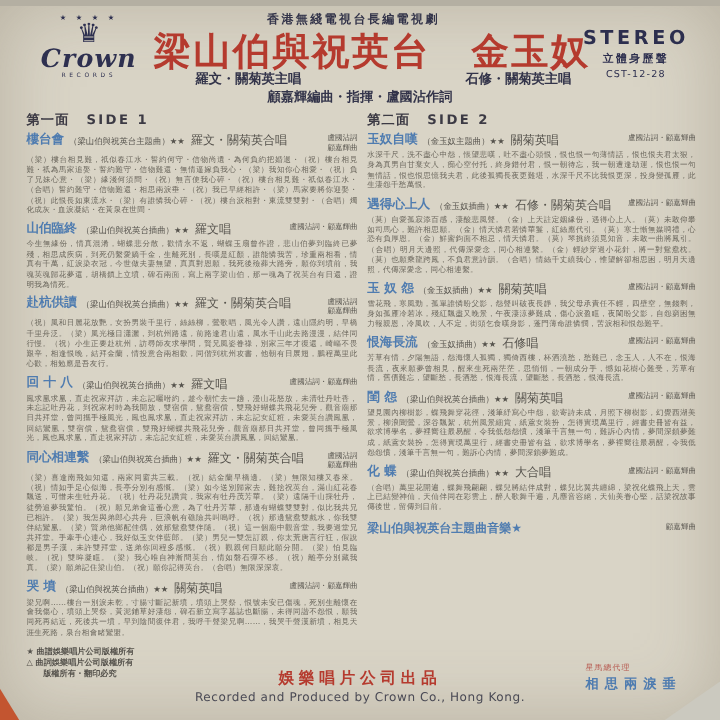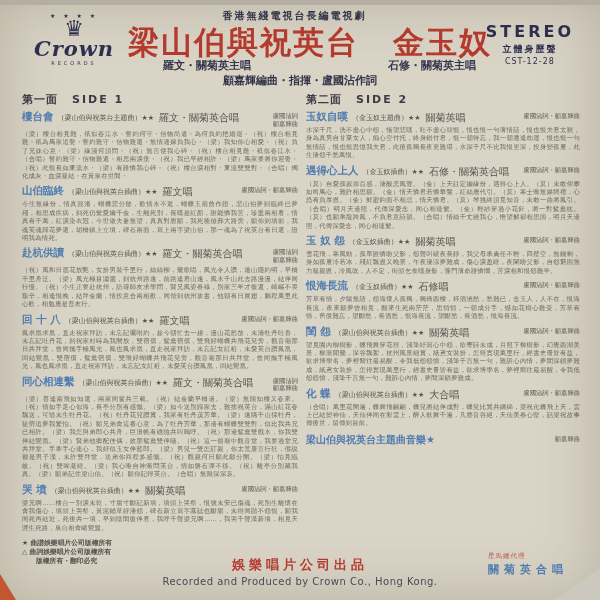--- a/index.html
+++ b/index.html
@@ -259,18 +259,18 @@
       <span class="outro-credit">顧嘉輝曲</span>
     </div>
   </div>
 
   <div class="footer-center">
     <div class="pub">娛樂唱片公司出品</div>
     <div class="pub-en">Recorded and Produced by Crown Co., Hong Kong.</div>
   </div>
   <div class="agent">
     <div class="agent-label">星馬總代理</div>
-    <div class="agent-name">關菊英合唱</div>
+    <div class="agent-name">相思兩淚垂</div>
   </div>
 
   <div class="corner-bl"></div>
   <div class="corner-br"></div>
 </div>
 
 </body></html>

